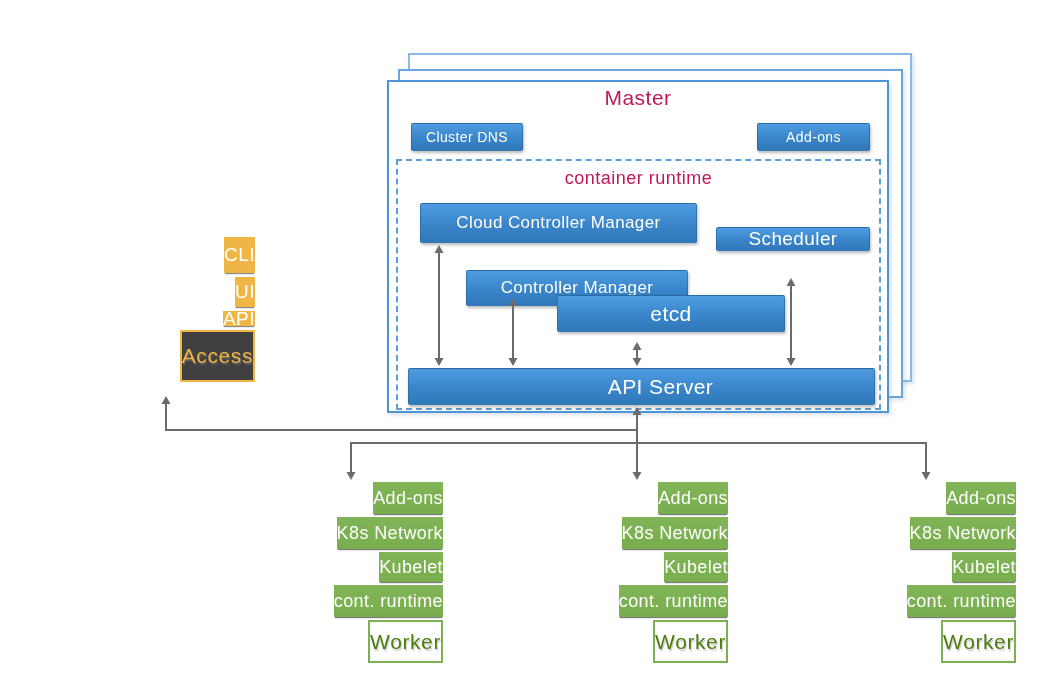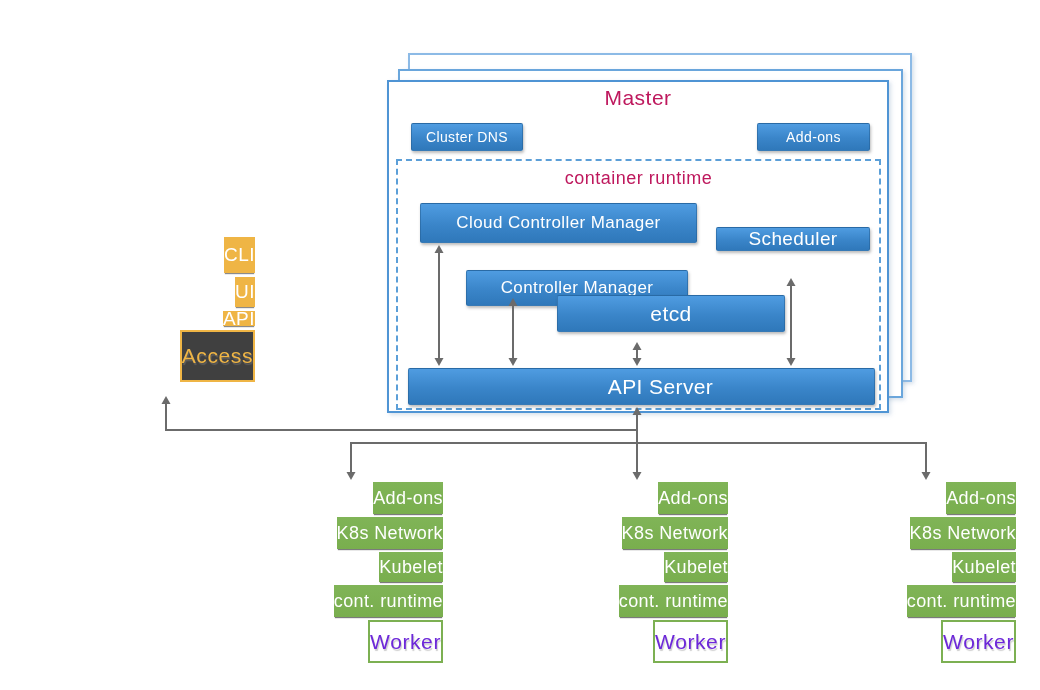--- a/index.html
+++ b/index.html
@@ -58,21 +58,21 @@
   .worker-stack{top:482px;gap:3px;}
   .w1{left:262px;width:181px;} .w2{left:550px;width:178px;} .w3{left:836px;width:180px;}
   .grow{
     background:linear-gradient(180deg,#80b457 0%,#79ae4e 100%);
     color:#ffffff;display:flex;align-items:center;justify-content:center;
     font-size:18px;letter-spacing:0.4px;
     box-shadow:0 2px 1px -1px rgba(100,100,100,0.85);
   }
   .grow.g1{height:32px;} .grow.g2{height:32px;} .grow.g3{height:30px;margin-left:10px;} .grow.g4{height:32px;}
   .worker-label{
-    height:39px;background:#ffffff;border:2px solid #7cb052;color:#6d28d9;
+    height:39px;background:#ffffff;border:2px solid #7cb052;color:#4d7c0f;
     display:flex;align-items:center;justify-content:center;font-size:21px;letter-spacing:0.6px;
     text-shadow:1px 2px 1px rgba(130,130,130,0.4);
   }
 
   .arrows{position:absolute;left:0;top:0;width:1040px;height:690px;pointer-events:none;}
   .arrows line,.arrows polyline{stroke:#6b6b6b;stroke-width:2;fill:none;}
   .arrows polygon{fill:#6b6b6b;stroke:none;}
 </style>
 </head>
 <body>

